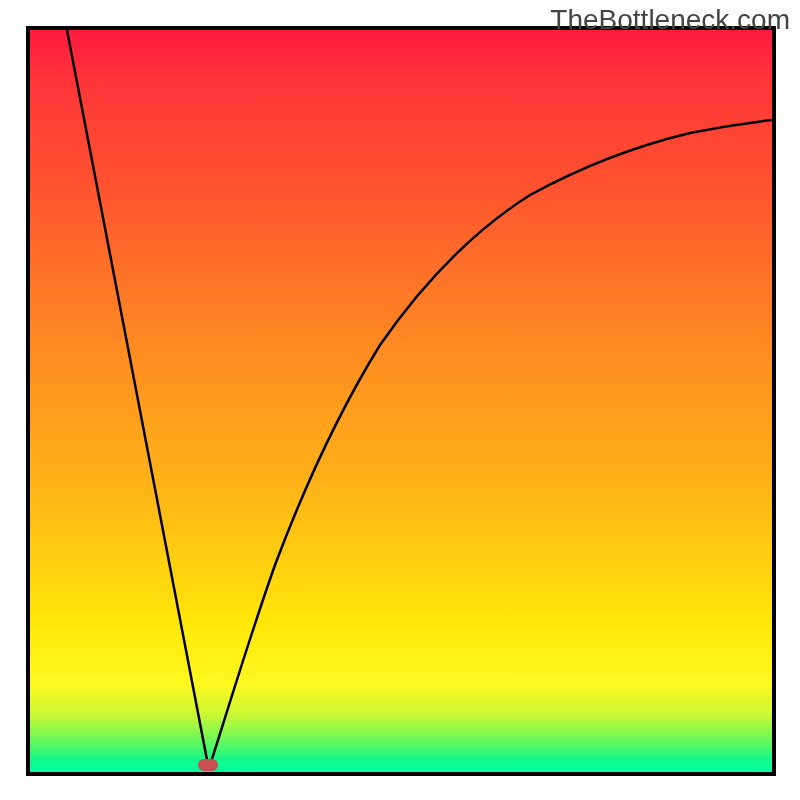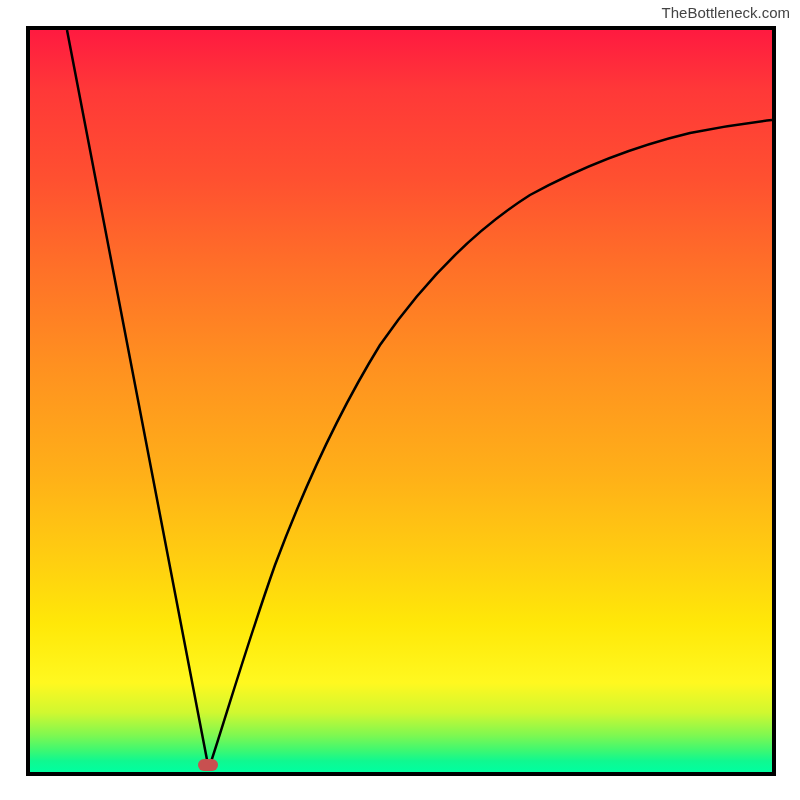--- a/index.html
+++ b/index.html
@@ -10,21 +10,21 @@
     body {
       width: 800px;
       height: 800px;
       position: relative;
       font-family: Arial, sans-serif;
     }
     .watermark {
       position: absolute;
       top: 4px;
       right: 10px;
-      font-size: 15px;
+      font-size: 28px;
       color: #444;
       z-index: 10;
       font-weight: normal;
     }
     .chart-frame {
       position: absolute;
       top: 26px;
       left: 26px;
       width: 750px;
       height: 750px;

